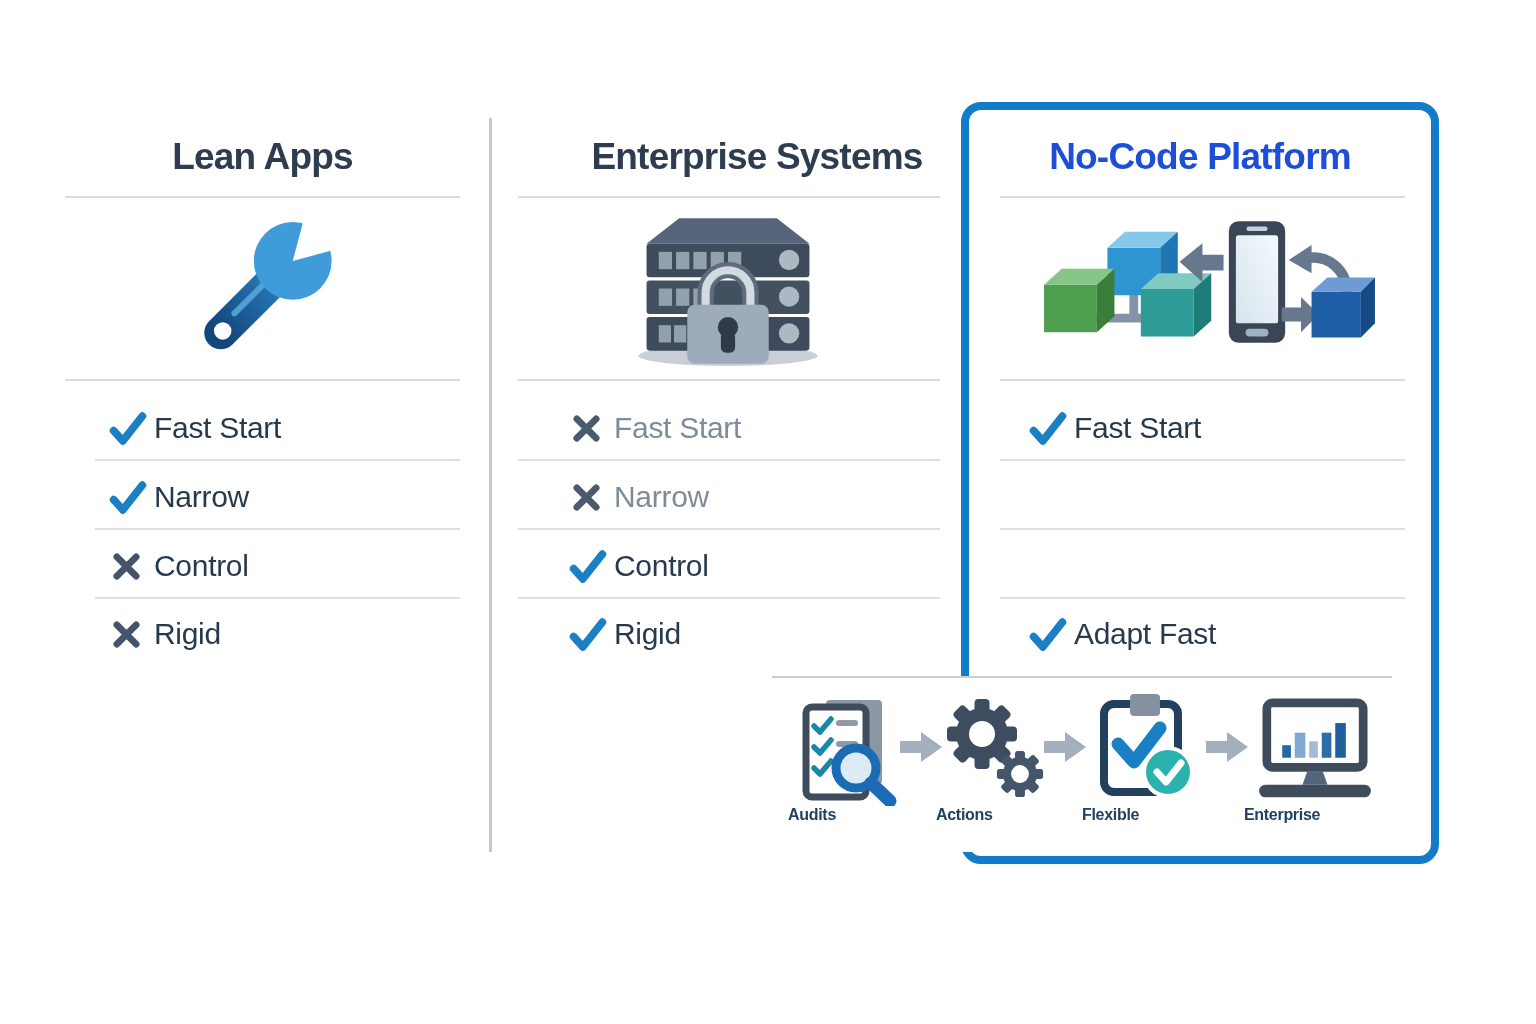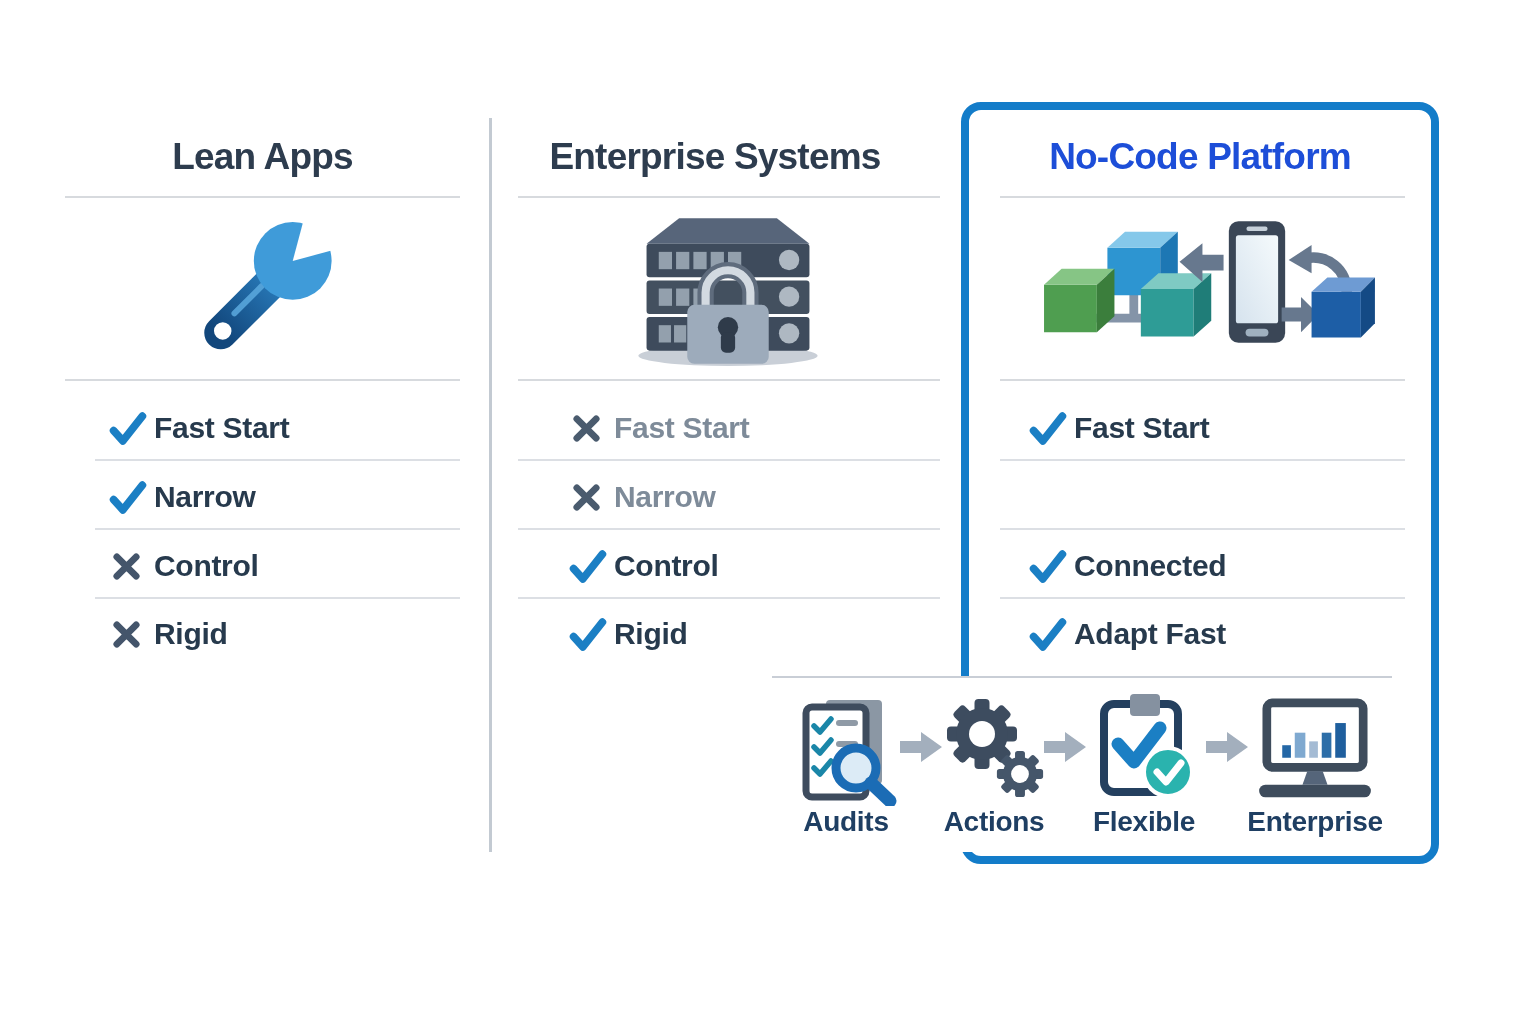--- a/index.html
+++ b/index.html
@@ -10,26 +10,26 @@
   .vsep{position:absolute;left:489px;top:118px;width:3px;height:734px;background:#c3cad2;}
   .col-title{position:absolute;font-size:37px;font-weight:700;color:#2d3c4e;
              text-align:center;letter-spacing:-0.8px;}
   .col-title.blue{color:#1d4ed8;}
   .panel{position:absolute;left:961px;top:102px;width:478px;height:762px;
          box-sizing:border-box;border:8px solid #137cc9;border-radius:20px;background:#fff;}
   .band{position:absolute;left:772px;top:676px;width:620px;height:174px;
         background:#fff;border-top:2px solid #c9ced6;z-index:3;}
   .frow{position:absolute;height:64px;display:flex;align-items:center;z-index:2;}
   .mark{flex:0 0 46px;display:flex;align-items:center;}
-  .flabel{font-size:30px;font-weight:700;color:#273a4d;letter-spacing:-0.3px;white-space:nowrap;}
+  .flabel{font-size:30px;font-weight:400;color:#273a4d;letter-spacing:-0.3px;white-space:nowrap;}
   .flabel.muted{color:#7e8b99;}
   .fdiv{position:absolute;height:2px;background:#dcdfe4;z-index:2;}
   .step-icon{position:absolute;z-index:4;}
-  .step-label{position:absolute;font-size:28px;font-weight:700;color:#1f3f63;
-              text-align:center;z-index:4;letter-spacing:-0.3px;}
+  .step-label{position:absolute;font-size:16px;font-weight:700;color:#1f3f63;
+              z-index:4;letter-spacing:-0.3px;}
 </style>
 </head>
 <body>
 
 <div class="canvas">
 
   <svg width="0" height="0" style="position:absolute" aria-hidden="true">
     <defs>
       <linearGradient id="wg" x1="0" y1="1" x2="1" y2="0">
         <stop offset="0" stop-color="#12477c"></stop>
@@ -98,21 +98,21 @@
   <div class="fdiv" style="left:95px;top:597px;width:365px"></div>
   <div class="frow" style="left:108px;top:602px;width:350px">
     <span class="mark">
         <svg width="29" height="29" viewBox="0 0 30 30" style="margin-left:4px">
           <path d="M5 5 L25 25 M25 5 L5 25" stroke="#44556b" stroke-width="7" stroke-linecap="round"></path>
         </svg>
       </span>
     <span class="flabel">Rigid</span>
   </div>
 
-  <div class="col-title" style="left:504px;top:136px;width:422px">Enterprise Systems</div>
+  <div class="col-title" style="left:546px;top:136px;width:422px">Enterprise Systems</div>
   <div class="hline" style="left:518px;top:196px;width:422px"></div>
 
   <svg class="abs" style="left:616px;top:203px" width="224" height="168" viewBox="0 0 220 165">
     <ellipse cx="110" cy="150" rx="88" ry="10" fill="#c9cfd7"></ellipse>
     <polygon points="30,40 62,15 158,15 190,40" fill="#57657a"></polygon>
     <rect x="30" y="40" width="160" height="33" rx="3" fill="#3e4b5c"></rect>
     <rect x="30" y="76" width="160" height="33" rx="3" fill="#43505f"></rect>
     <rect x="30" y="112" width="160" height="33" rx="3" fill="#3e4b5c"></rect>
     <g fill="#93a0ad">
       <rect x="42" y="48" width="13" height="17"></rect>
@@ -209,28 +209,20 @@
   <div class="frow" style="left:1028px;top:396px;width:370px">
     <span class="mark">
         <svg width="40" height="37" viewBox="0 0 38 36">
           <path d="M5 20 L14 30 L33 6" stroke="#1b7fc4" stroke-width="7.5" fill="none" stroke-linecap="round" stroke-linejoin="round"></path>
         </svg>
       </span>
     <span class="flabel">Fast Start</span>
   </div>
   <div class="fdiv" style="left:1000px;top:459px;width:405px"></div>
   <div class="fdiv" style="left:1000px;top:528px;width:405px"></div>
-  <div class="frow" style="left:1028px;top:534px;width:370px">
-    <span class="mark">
-        <svg width="40" height="37" viewBox="0 0 38 36">
-          <path d="M5 20 L14 30 L33 6" stroke="#1b7fc4" stroke-width="7.5" fill="none" stroke-linecap="round" stroke-linejoin="round"></path>
-        </svg>
-      </span>
-    <span class="flabel">Connected</span>
-  </div>
   <div class="fdiv" style="left:1000px;top:597px;width:405px"></div>
   <div class="frow" style="left:1028px;top:602px;width:370px">
     <span class="mark">
         <svg width="40" height="37" viewBox="0 0 38 36">
           <path d="M5 20 L14 30 L33 6" stroke="#1b7fc4" stroke-width="7.5" fill="none" stroke-linecap="round" stroke-linejoin="round"></path>
         </svg>
       </span>
     <span class="flabel">Adapt Fast</span>
   </div>
 

